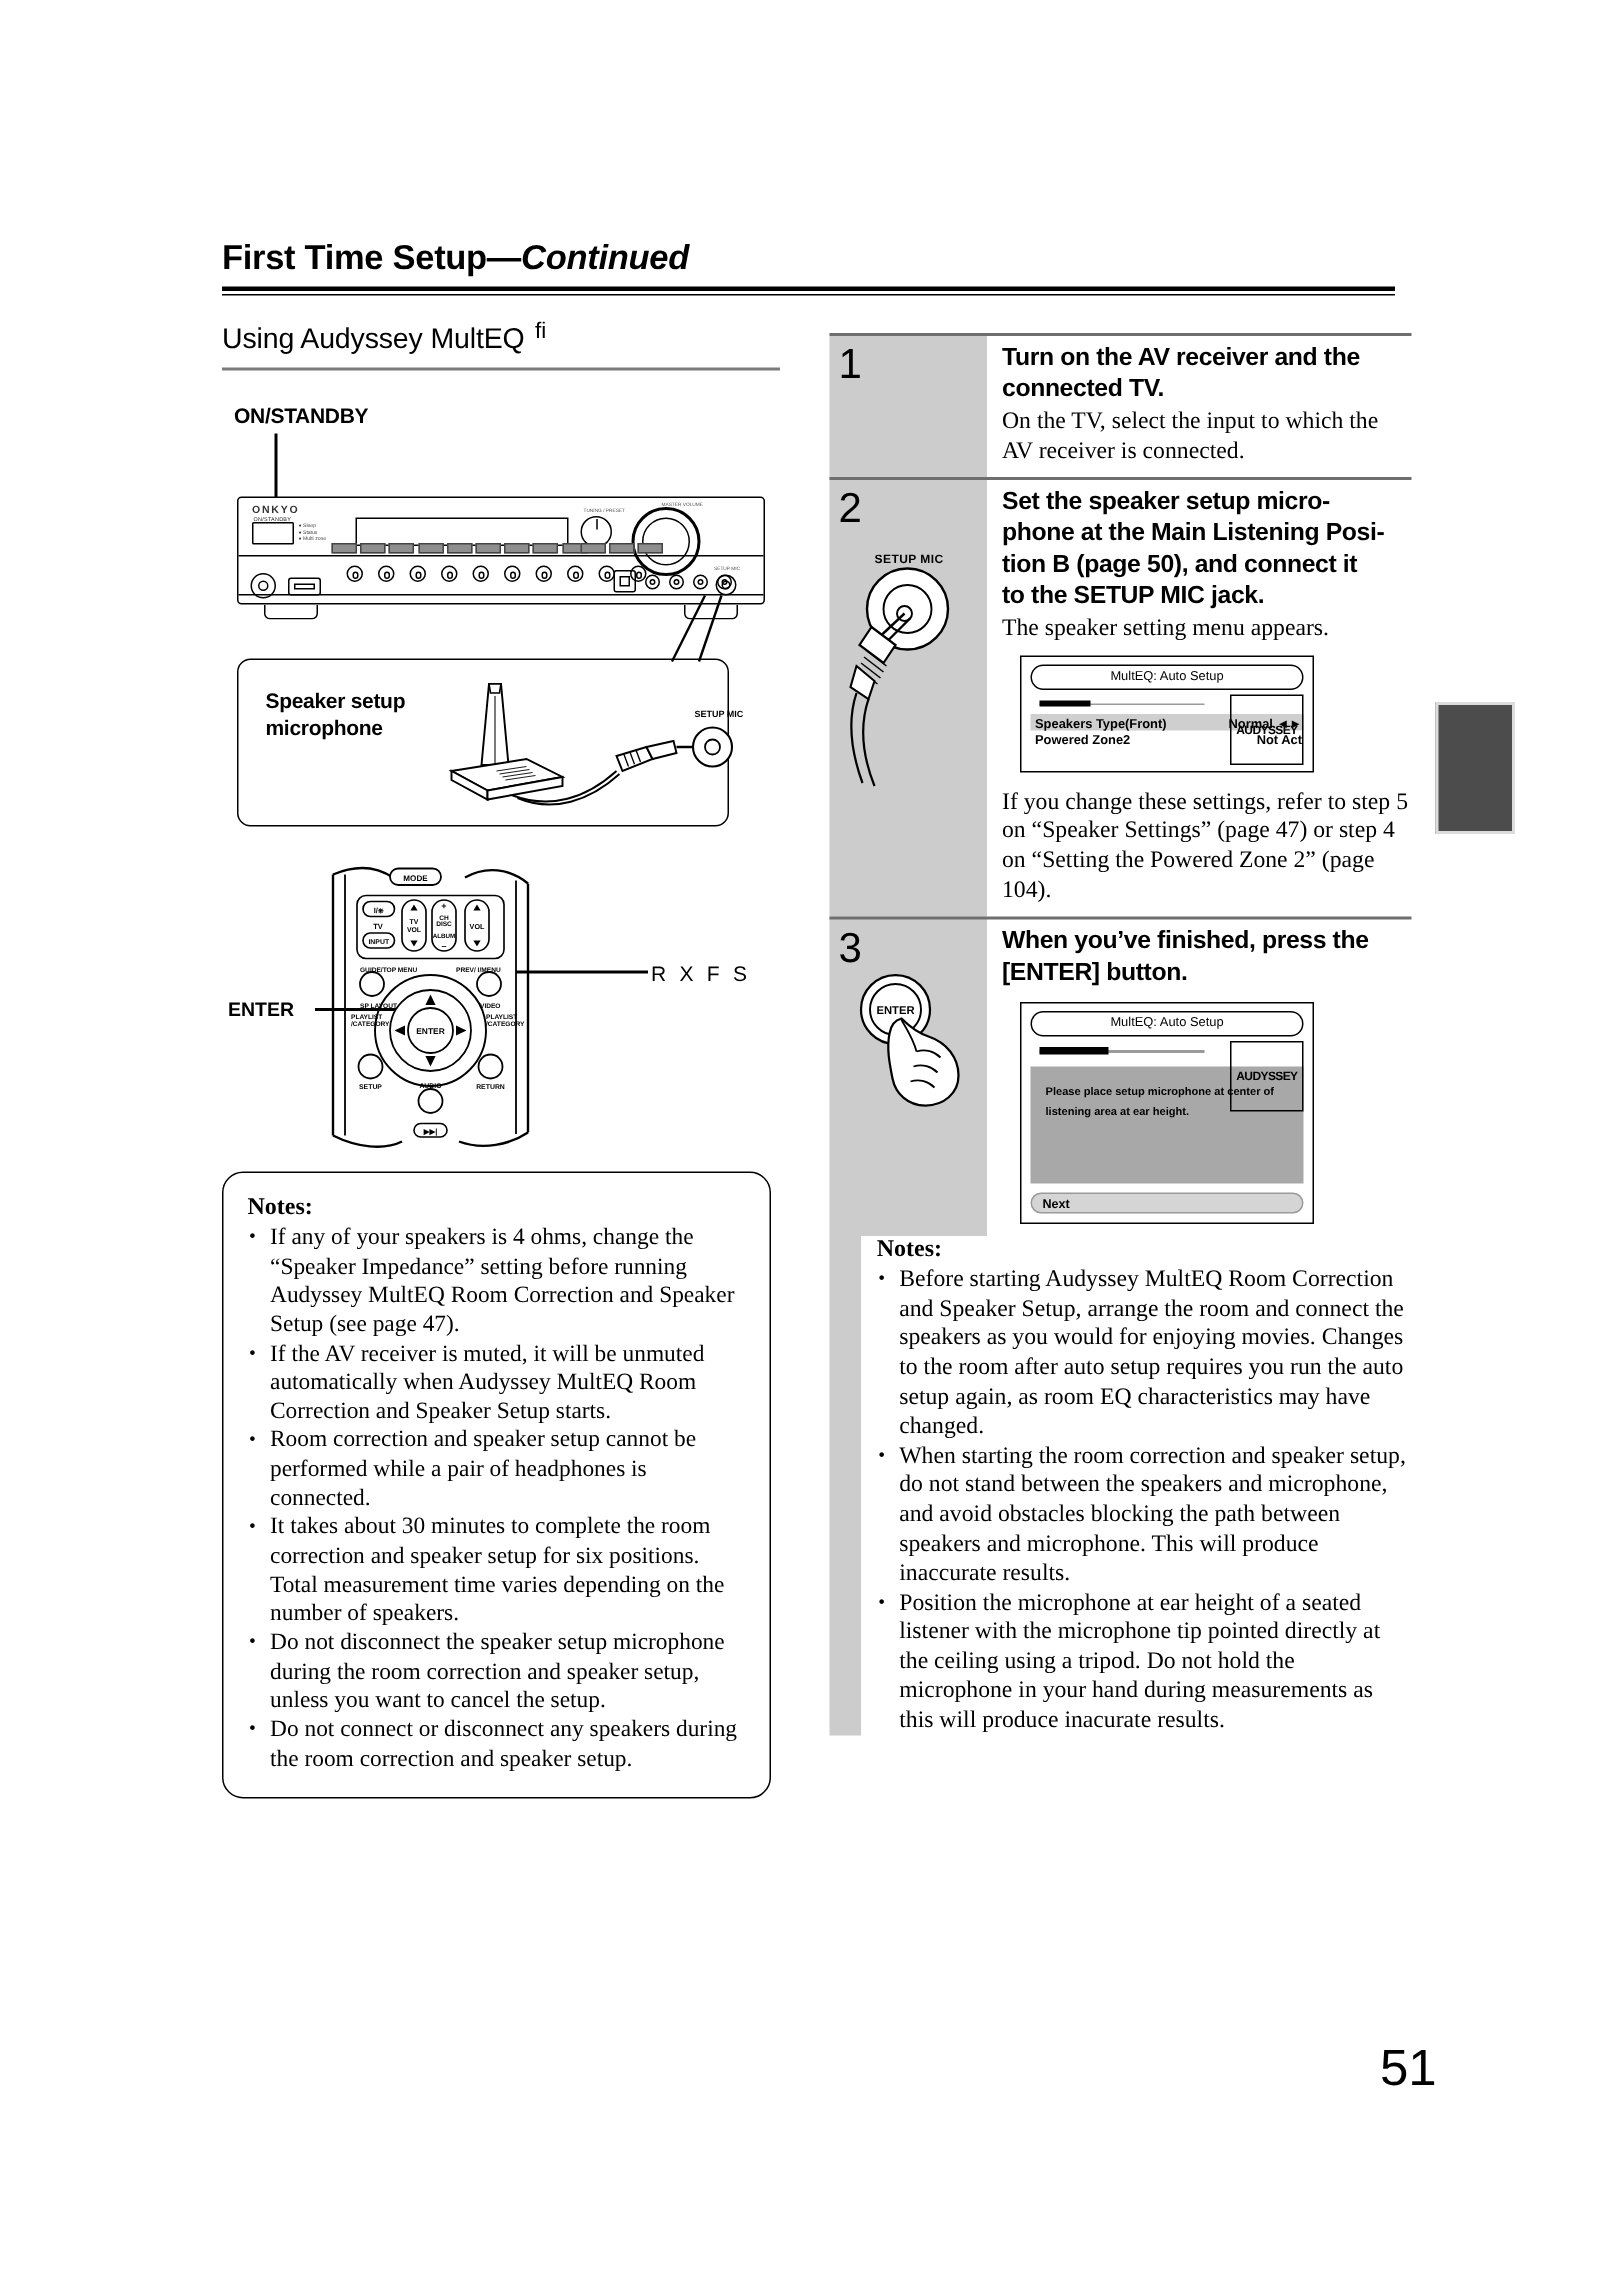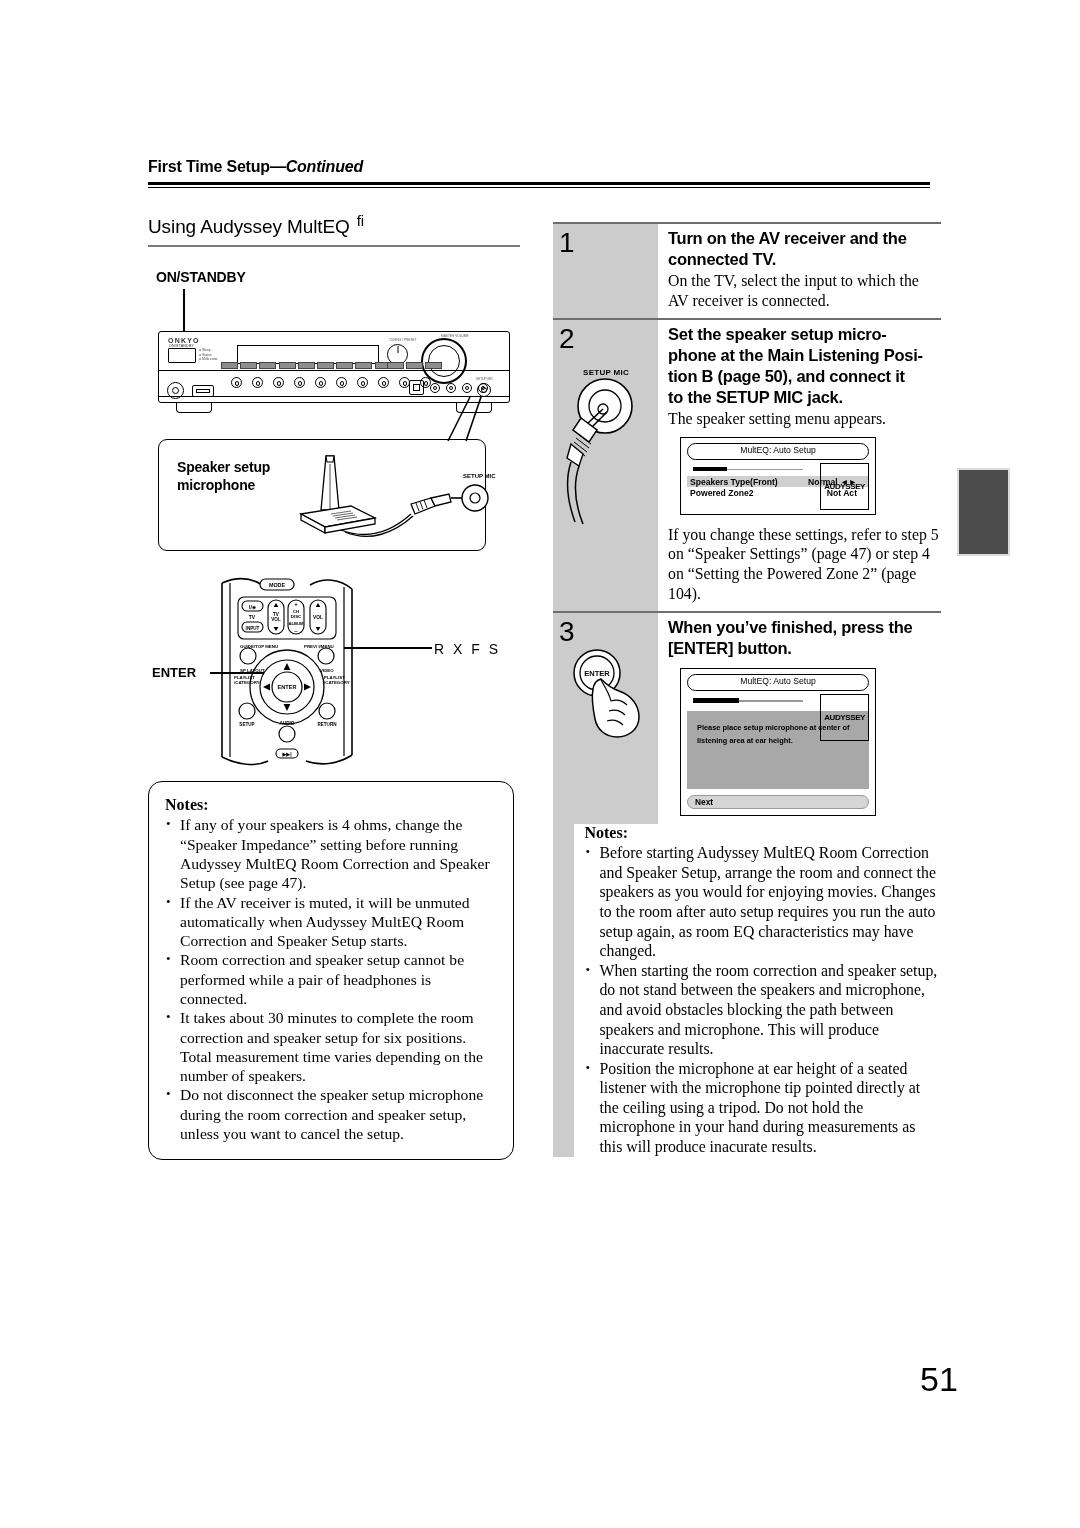--- a/index.html
+++ b/index.html
@@ -22,21 +22,21 @@
 
   
   #chapter-header {
     position: absolute;
     left: 148px;
     top: 158px;
     width: 782px;
   }
   #chapter-title {
     font-family: "Liberation Sans", sans-serif;
-    font-size: 16px;
+    font-size: 23px;
     font-weight: bold;
     letter-spacing: -0.2px;
     white-space: nowrap;
   }
   #chapter-title .cont {
     font-style: italic;
     font-weight: bold;
   }
   #header-rule {
     margin-top: 6px;
@@ -549,21 +549,21 @@
     font-weight: bold;
     padding: 18px 3px;
     letter-spacing: -0.4px;
   }
   .tv-row {
     display: flex;
     justify-content: space-between;
     font-family: "Liberation Sans", sans-serif;
     font-size: 8.6px;
     font-weight: bold;
-    padding: 1px 12px 0 3px;
+    padding: 1px 1px 0 3px;
   }
   .tv-row.hl {
     background: #cfcfcf;
   }
   .tv-msgpanel {
     background: #a8a8a8;
     height: 78px;
     margin-top: 4px;
     padding: 10px 10px;
     box-sizing: border-box;
@@ -823,20 +823,21 @@
     </div>
 
     <div id="notes-box">
       <div class="notes-title">Notes:</div>
       <ul class="notes">
         <li>If any of your speakers is 4 ohms, change the “Speaker Impedance” setting before running Audyssey MultEQ Room Correction and Speaker Setup (see page 47).</li>
         <li>If the AV receiver is muted, it will be unmuted automatically when Audyssey MultEQ Room Correction and Speaker Setup starts.</li>
         <li>Room correction and speaker setup cannot be performed while a pair of headphones is connected.</li>
         <li>It takes about 30 minutes to complete the room correction and speaker setup for six positions. Total measurement time varies depending on the number of speakers.</li>
         <li>Do not disconnect the speaker setup microphone during the room correction and speaker setup, unless you want to cancel the setup.</li>
+        <li>Do not connect or disconnect any speakers during the room correction and speaker setup.</li>
       </ul>
     </div>
   </div>
 
   <div id="right-col">
     <div id="steps-top-rule"></div>
 
     <div class="step">
       <div class="stepnum">
         <div class="num">1</div>

